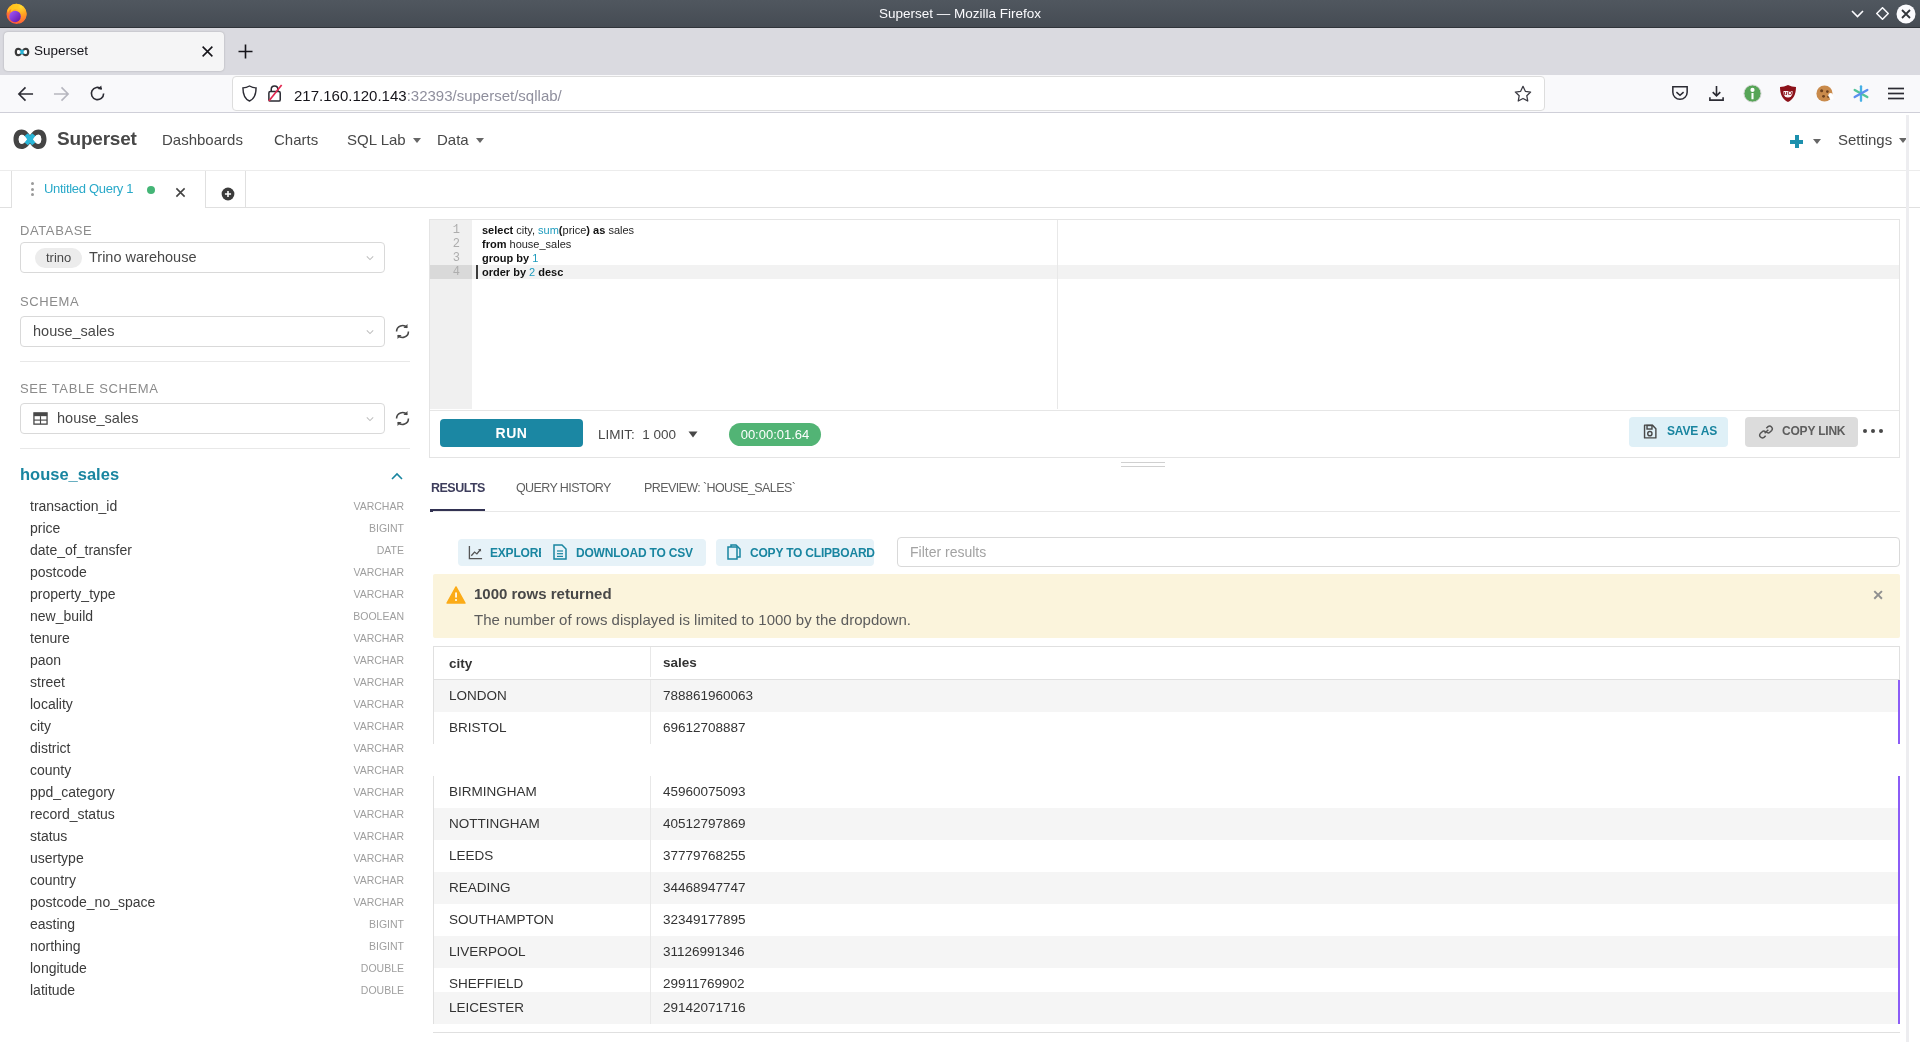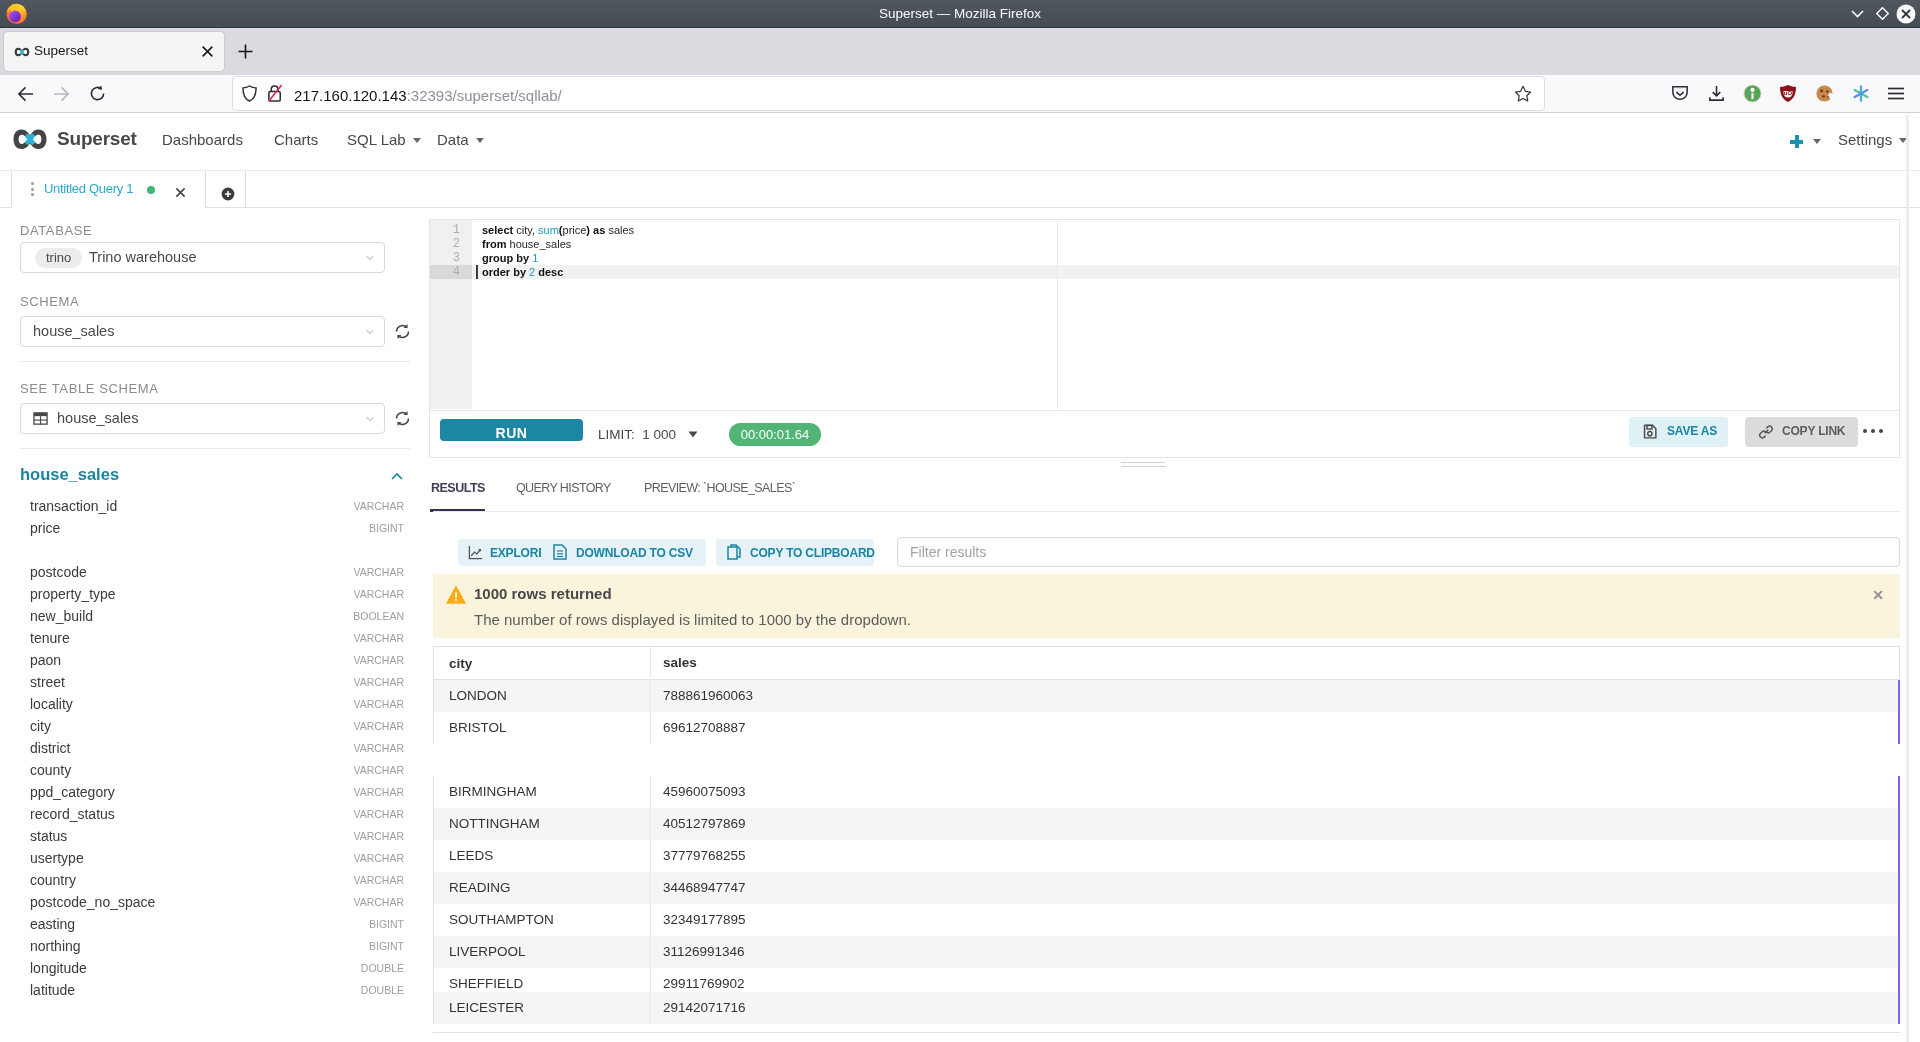--- a/index.html
+++ b/index.html
@@ -63,21 +63,21 @@
 .codeline { position:absolute; left:52px; font-family:Liberation Sans, sans-serif; font-size:11px;
   line-height:14px; color:#1f1f1f; white-space:pre; }
 .kw { font-weight:bold; color:#111; }
 .fn { color:#1d9bbd; }
 .num { color:#1d9bbd; }
 .printmargin { position:absolute; left:627px; top:0; width:1px; height:189px; background:#e8e8e8; }
 .activeline { position:absolute; left:42px; top:45px; width:1427px; height:14px; background:#f2f2f2; }
 .activegut { position:absolute; left:0; top:45px; width:42px; height:14px; background:#d9d9d9; }
 
 .etoolbar { position:absolute; left:0; top:190px; width:1469px; height:47px; border-top:1px solid #e6e6e6; background:#fff; }
-.runbtn { position:absolute; left:10px; top:8px; width:143px; height:22px; background:#1b87a3;
+.runbtn { position:absolute; left:10px; top:8px; width:143px; height:28px; background:#1b87a3;
   border-radius:4px; color:#fff; font-size:14px; font-weight:bold; text-align:center; line-height:28px; letter-spacing:0.5px; }
 .limit { position:absolute; left:168px; top:0; height:47px; line-height:47px; font-size:13.5px; color:#484848; }
 .timer { position:absolute; left:299px; top:12px; width:92px; height:23px; background:#52b475;
   border-radius:12px; color:#fff; font-size:13px; text-align:center; line-height:23px; }
 .saveas { position:absolute; right:171px; top:6px; width:99px; height:30px; background:#dff0f7;
   border-radius:4px;padding-left:24px; }
 .copylink { position:absolute; right:41px; top:6px; width:113px; height:30px; background:#dcdcdc;
   border-radius:4px; }
 .btnlabel { font-size:12px; font-weight:bold; letter-spacing:-0.2px; white-space:nowrap; }
 
@@ -325,20 +325,24 @@
         <path d="M1 7 L6 2 L11 7" fill="none" stroke="#1985a0" stroke-width="1.6"></path>
       </svg>
     <div class="colrow" style="top:280px;">
         <div class="colname">transaction_id</div>
         <div class="coltype">VARCHAR</div>
       </div>
       <div class="colrow" style="top:302px;">
         <div class="colname">price</div>
         <div class="coltype">BIGINT</div>
       </div>
+      <div class="colrow" style="top:324px;">
+        <div class="colname">date_of_transfer</div>
+        <div class="coltype">DATE</div>
+      </div>
       <div class="colrow" style="top:346px;">
         <div class="colname">postcode</div>
         <div class="coltype">VARCHAR</div>
       </div>
       <div class="colrow" style="top:368px;">
         <div class="colname">property_type</div>
         <div class="coltype">VARCHAR</div>
       </div>
       <div class="colrow" style="top:390px;">
         <div class="colname">new_build</div>

